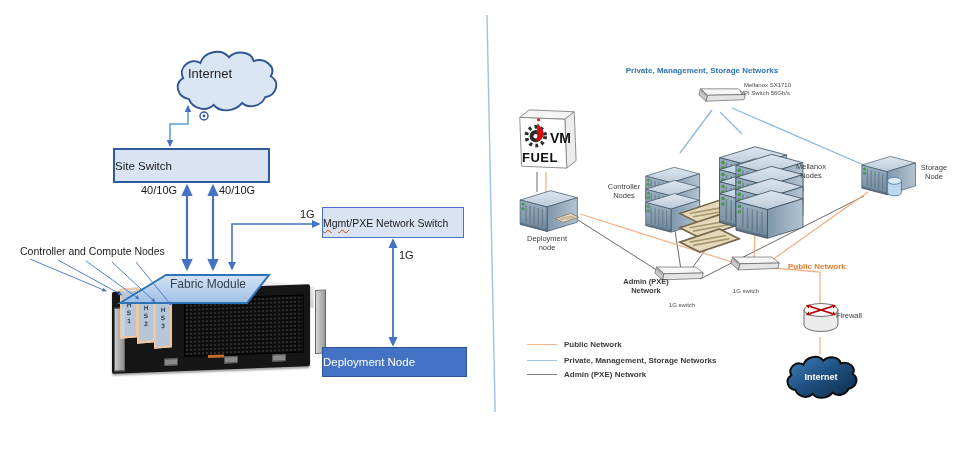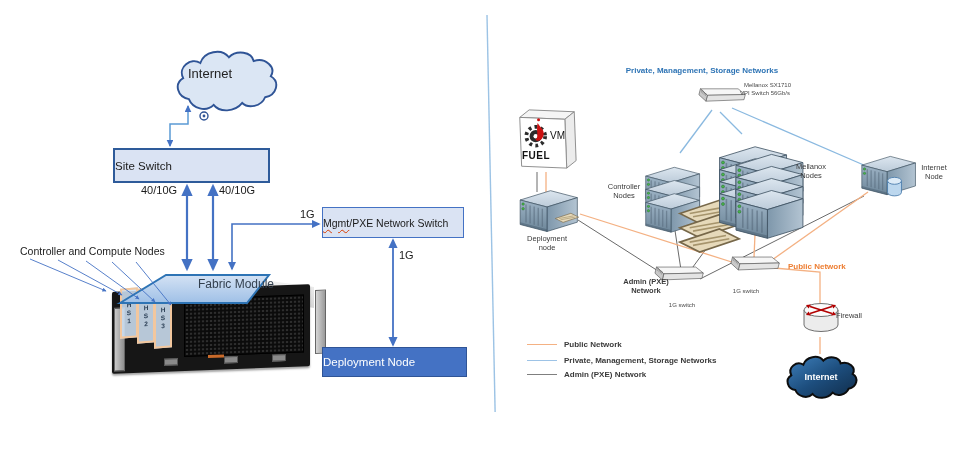--- a/index.html
+++ b/index.html
@@ -219,21 +219,21 @@
 
     <svg class="icon" style="left:112px;top:268px;width:165px;height:40px;z-index:4;">
       <defs>
           <linearGradient id="gFab" x1="0" y1="0" x2="0" y2="1">
         <stop offset="0" stop-color="#d4e2f4"></stop>
             <stop offset="1" stop-color="#9fc0e6"></stop>
           </linearGradient>
         </defs>
       <polygon points="8,35 54,7 157,7 135,35" fill="url(#gFab)" stroke="#2e74b5" stroke-width="2"></polygon>
     </svg>
-    <div class="abs lbl" style="left:164px;top:277px;width:110px;text-align:right;font-size:12px;color:#33404f;z-index:5;">Fabric Module</div>
+    <div class="abs lbl" style="left:153px;top:277px;width:110px;text-align:center;font-size:12px;color:#33404f;z-index:5;">Fabric Module</div>
 
   </div>
 
   <div class="abs" style="left:487px;top:0;width:487px;height:468px;">
 
     <div class="abs rlbl" style="left:125px;top:66px;width:180px;font-weight:700;font-size:8px;color:#2e74b5;">Private, Management, Storage Networks</div>
 
     <div class="abs rlbl rlbl-tiny" style="left:257px;top:82px;text-align:left;">Mellanox SX1710</div>
     <div class="abs rlbl rlbl-tiny" style="left:253px;top:90px;text-align:left;">VPI Switch 56Gb/s</div>
   </div>
@@ -245,22 +245,22 @@
   <svg class="icon" style="left:516px;top:106px;width:62px;height:66px;" viewBox="0 0 66 70">
     <polygon points="4,12 14,4 62,6 52,14" fill="#f5f5f5" stroke="#8a8a8a" stroke-width="1"></polygon>
     <polygon points="52,14 62,6 64,58 54,66" fill="#ececec" stroke="#8a8a8a" stroke-width="1"></polygon>
     <polygon points="4,12 52,14 54,66 6,64" fill="#ffffff" stroke="#8a8a8a" stroke-width="1"></polygon>
     <circle cx="21" cy="32" r="10" fill="none" stroke="#2b2b2b" stroke-width="4" stroke-dasharray="3 3.5"></circle>
     <circle cx="21" cy="32" r="6.5" fill="#2b2b2b"></circle>
     <circle cx="21" cy="32" r="2.4" fill="#fff"></circle>
     <path d="M23,18 C27,24 31,26 29,32 C27.5,36.5 23,38 20.5,36 C25,33.5 21,26 23,18 Z" fill="#cc1111"></path>
     <circle cx="24" cy="14.5" r="1.6" fill="#cc1111"></circle>
   </svg>
-  <div class="abs" style="left:522px;top:150px;font-size:10px;font-weight:700;letter-spacing:.5px;color:#111;z-index:5;">FUEL</div>
-  <div class="abs" style="left:550px;top:130px;font-size:10px;font-weight:400;color:#111;z-index:5;">VM</div>
+  <div class="abs" style="left:522px;top:150px;font-size:13px;font-weight:700;letter-spacing:.5px;color:#111;z-index:5;">FUEL</div>
+  <div class="abs" style="left:550px;top:130px;font-size:14px;font-weight:700;color:#111;z-index:5;">VM</div>
 
   <svg class="icon" style="left:512px;top:186px;width:70px;height:49px;">
       <use href="#sym-server"></use>
     </svg>
   <svg class="icon" style="left:554px;top:212px;width:26px;height:13px;">
       <use href="#sym-tray"></use>
     </svg>
   <div class="abs rlbl" style="left:518px;top:234px;width:58px;">Deployment node</div>
 
   <svg class="icon" style="left:638px;top:146px;width:66px;height:80px;" viewBox="0 0 120 132">
@@ -284,21 +284,21 @@
       <use href="#sym-server" x="30" y="80"></use>
   </svg>
   <div class="abs rlbl" style="left:786px;top:162px;width:50px;">Mellanox Nodes</div>
 
   <svg class="icon" style="left:854px;top:152px;width:66px;height:46px;">
       <use href="#sym-server"></use>
     </svg>
   <svg class="icon" style="left:886px;top:176px;width:17px;height:22px;z-index:4;">
       <use href="#sym-db"></use>
     </svg>
-  <div class="abs rlbl" style="left:912px;top:163px;width:44px;">Internet Node</div>
+  <div class="abs rlbl" style="left:912px;top:163px;width:44px;">Storage Node</div>
 
   <svg class="icon tilt" style="left:654px;top:262px;width:50px;height:23px;">
       <use href="#sym-switchbar"></use>
     </svg>
   <div class="abs rlbl" style="left:616px;top:277px;width:60px;font-weight:700;">Admin (PXE) Network</div>
   <div class="abs rlbl rlbl-tiny" style="left:662px;top:302px;width:40px;">1G switch</div>
 
   <svg class="icon tilt" style="left:730px;top:252px;width:50px;height:23px;">
       <use href="#sym-switchbar"></use>
     </svg>

